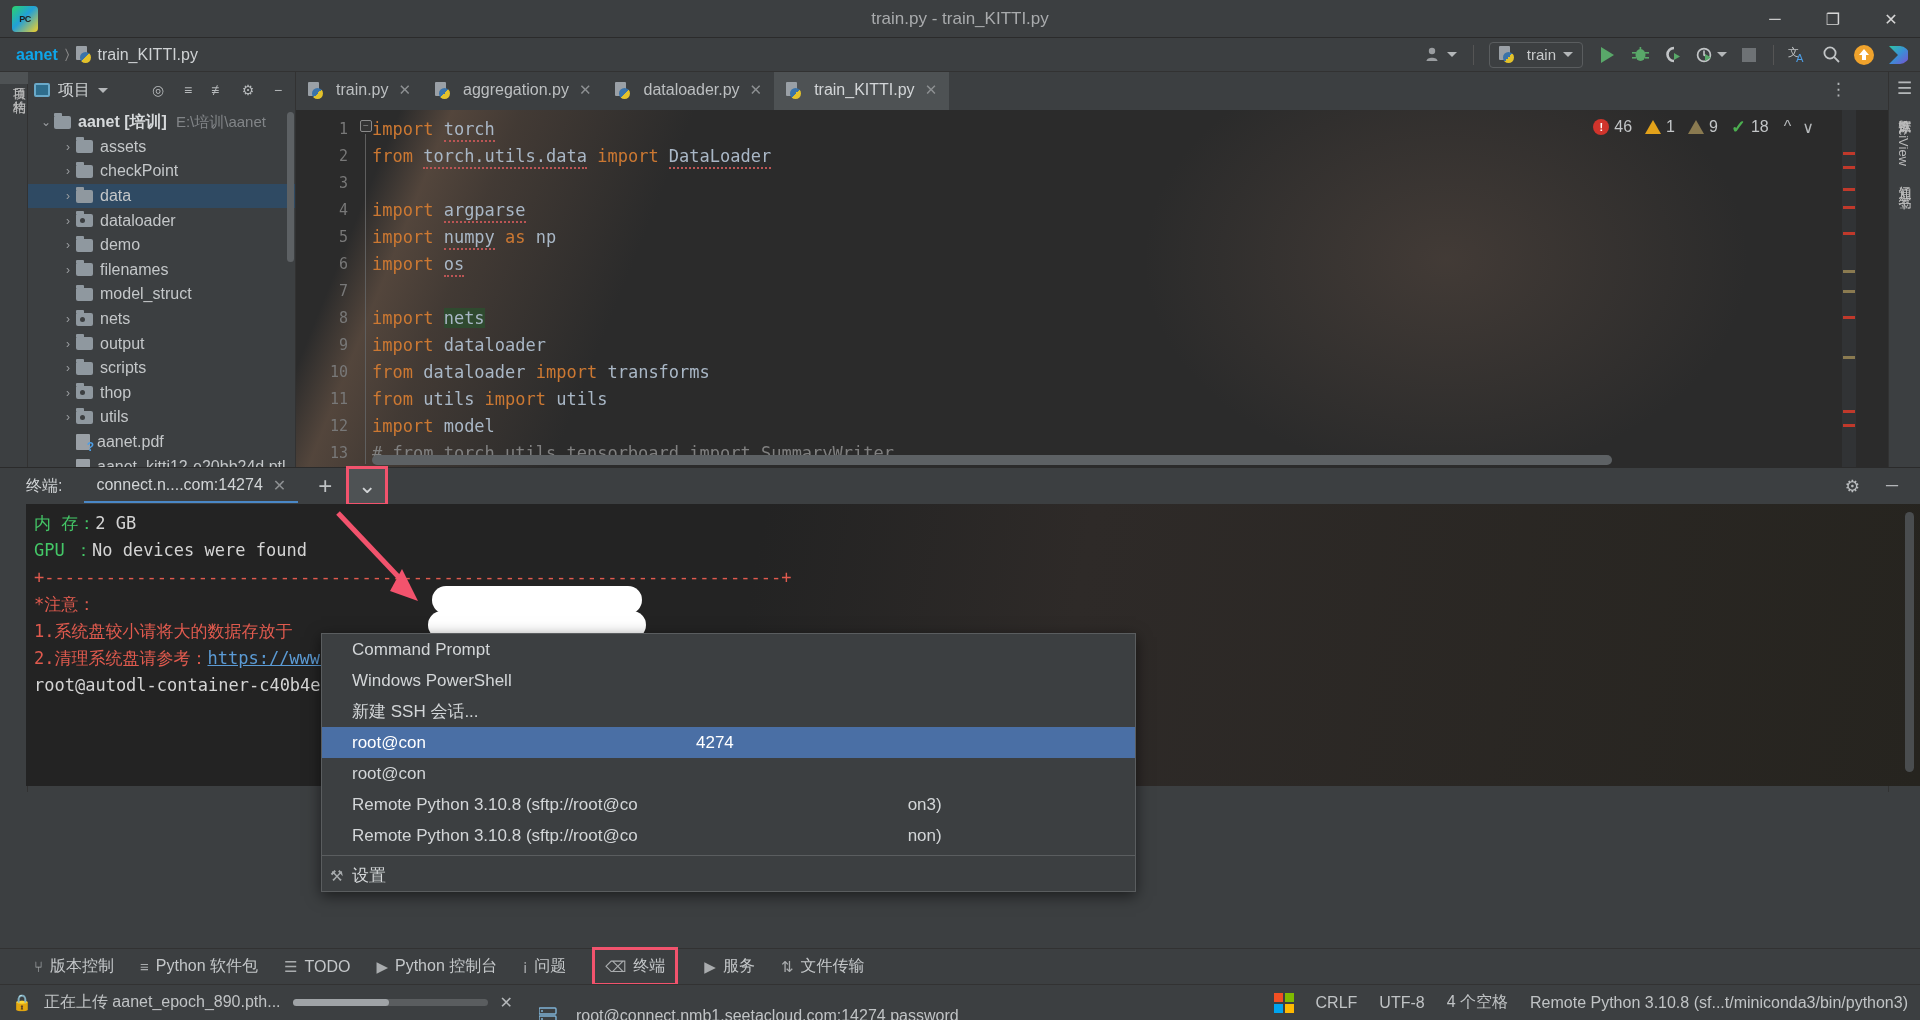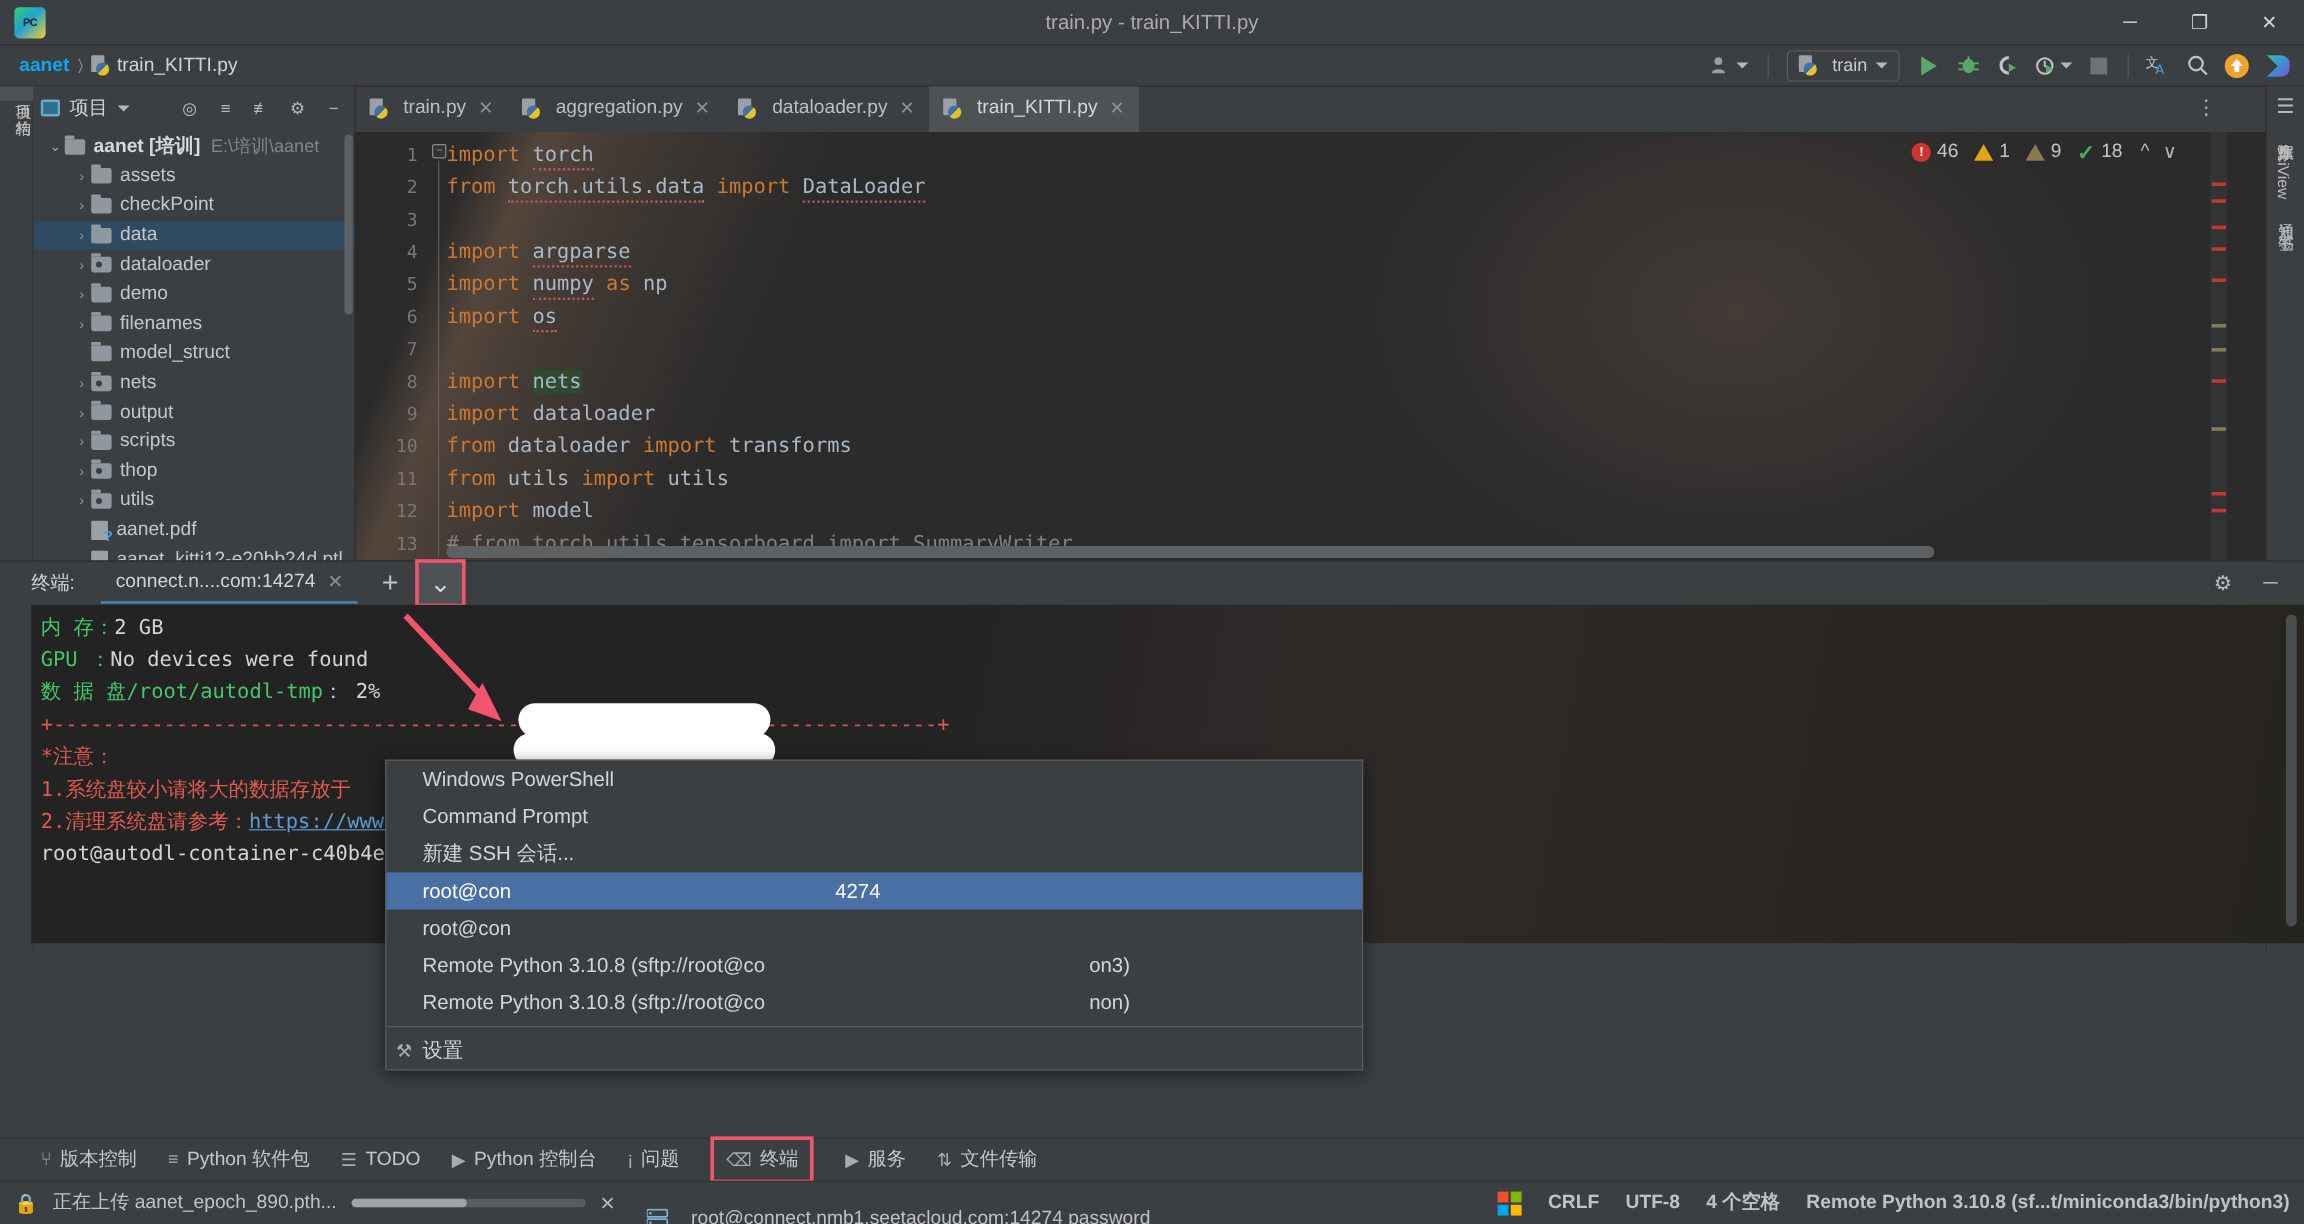--- a/index.html
+++ b/index.html
@@ -252,21 +252,21 @@
   .bb-item.boxed { border: 3px solid #f2536d; padding: 6px 10px; }
 
   
   .status-bar {
     position: absolute; bottom: 0; left: 0; width: 1920px; height: 36px;
     background: #3c3f41; display: flex; align-items: center; padding: 0 12px; gap: 12px;
     font-size: 16px; color: #c0c3c5; border-top: 1px solid #323232;
   }
   .progress-track { width: 195px; height: 7px; background:#5a5d5f; border-radius:4px; position:relative;}
   .progress-fill { position:absolute; left:0; top:0; height:7px; width:96px; background:#9fa3a6; border-radius:4px;}
-  .st-right { margin-left:auto; display:flex; align-items:center; gap: 22px; font-weight: bold;}
+  .st-right { margin-left:auto; display:flex; align-items:center; gap: 22px;}
   .win-flag { width:20px;height:20px; display:grid; grid-template-columns:1fr 1fr; grid-template-rows:1fr 1fr; gap:2px;}
   .win-flag i { display:block; }
   .lock-ic { font-size:16px; color:#b4b7b9;}
 </style>
 </head>
 <body>
 
 <div id="app">
 
   <div class="titlebar">
@@ -564,36 +564,35 @@
       <div class="term-caret-box">
         <span style="font-size:22px;color:#d2d5d7;line-height:1;">⌄</span>
       </div>
       <span class="term-gear">⚙</span>
       <span class="term-min">─</span>
     </div>
 
     <div class="term-body bgfade" id="term-host">
         <div><span class="t-green">内 存：</span><span class="">2 GB</span></div>
         <div><span class="t-green">GPU ：</span><span class="">No devices were found</span></div>
-        <div><span class="t-green">  数 据 盘/root/autodl-tmp</span><span class="">： 2%</span></div>
         <div><span class="t-red">+------------------------------------------------------------------------+</span></div>
         <div><span class="t-red">*注意：</span></div>
         <div><span class="t-red">1.系统盘较小请将大的数据存放于</span></div>
         <div><span class="t-red">2.清理系统盘请参考：</span><span class="t-link">https://www.autodl.com/docs/qa1/</span></div>
         <div><span class="">root@autodl-container-c40b4e925f-430053d1:~#</span><span style="display: inline-block; width: 9px; height: 20px; background: rgb(207, 207, 207); margin-left: 8px; vertical-align: -3px;"></span></div>
       </div>
     <div style="position:absolute;right:6px;top:44px;width:9px;height:260px;background:#4a4d4f;border-radius:5px;"></div>
   </div>
 
   <div class="popup" id="popup-host">
       <div class="pop-item">
+        <span>Command Prompt</span>
+      </div>
+      <div class="pop-item">
         <span>Windows PowerShell</span>
-      </div>
-      <div class="pop-item">
-        <span>Command Prompt</span>
       </div>
       <div class="pop-item">
         <span>新建 SSH 会话...</span>
       </div>
       <div class="pop-item sel">
         <span>root@con</span>
         <span style="margin-left: 270px;">4274</span>
       </div>
       <div class="pop-item">
         <span>root@con</span>

